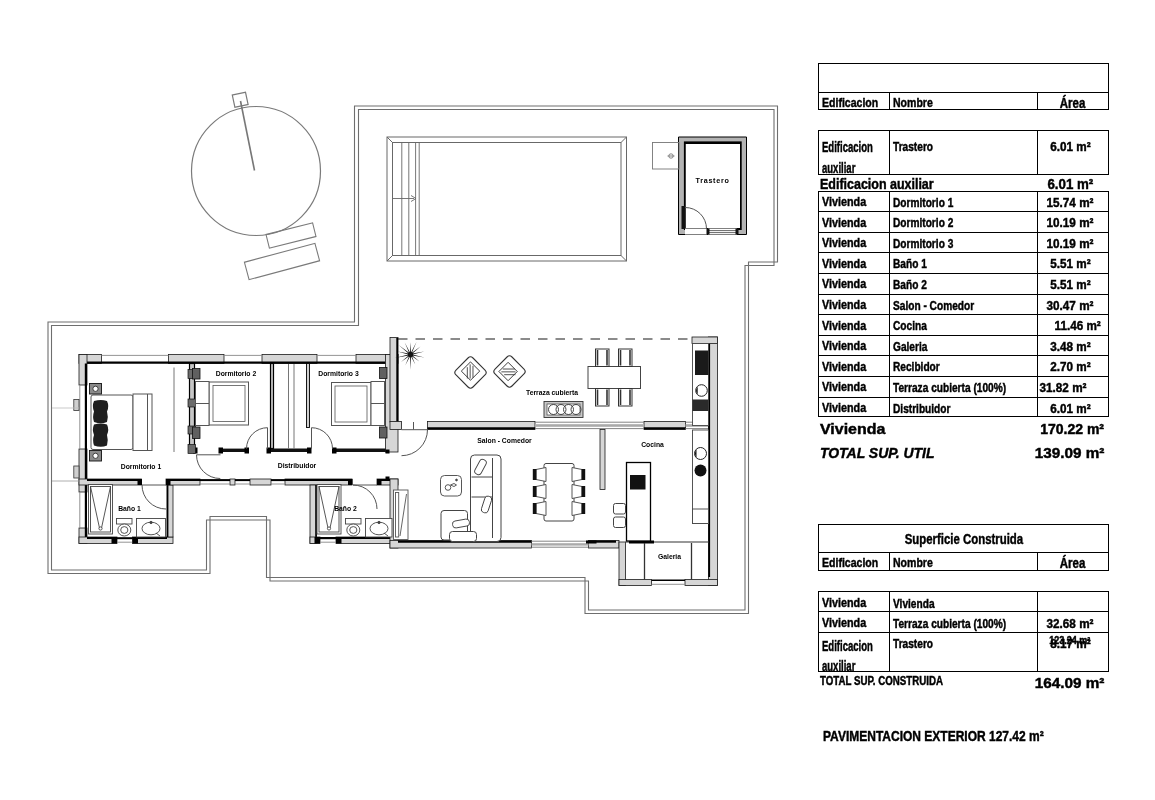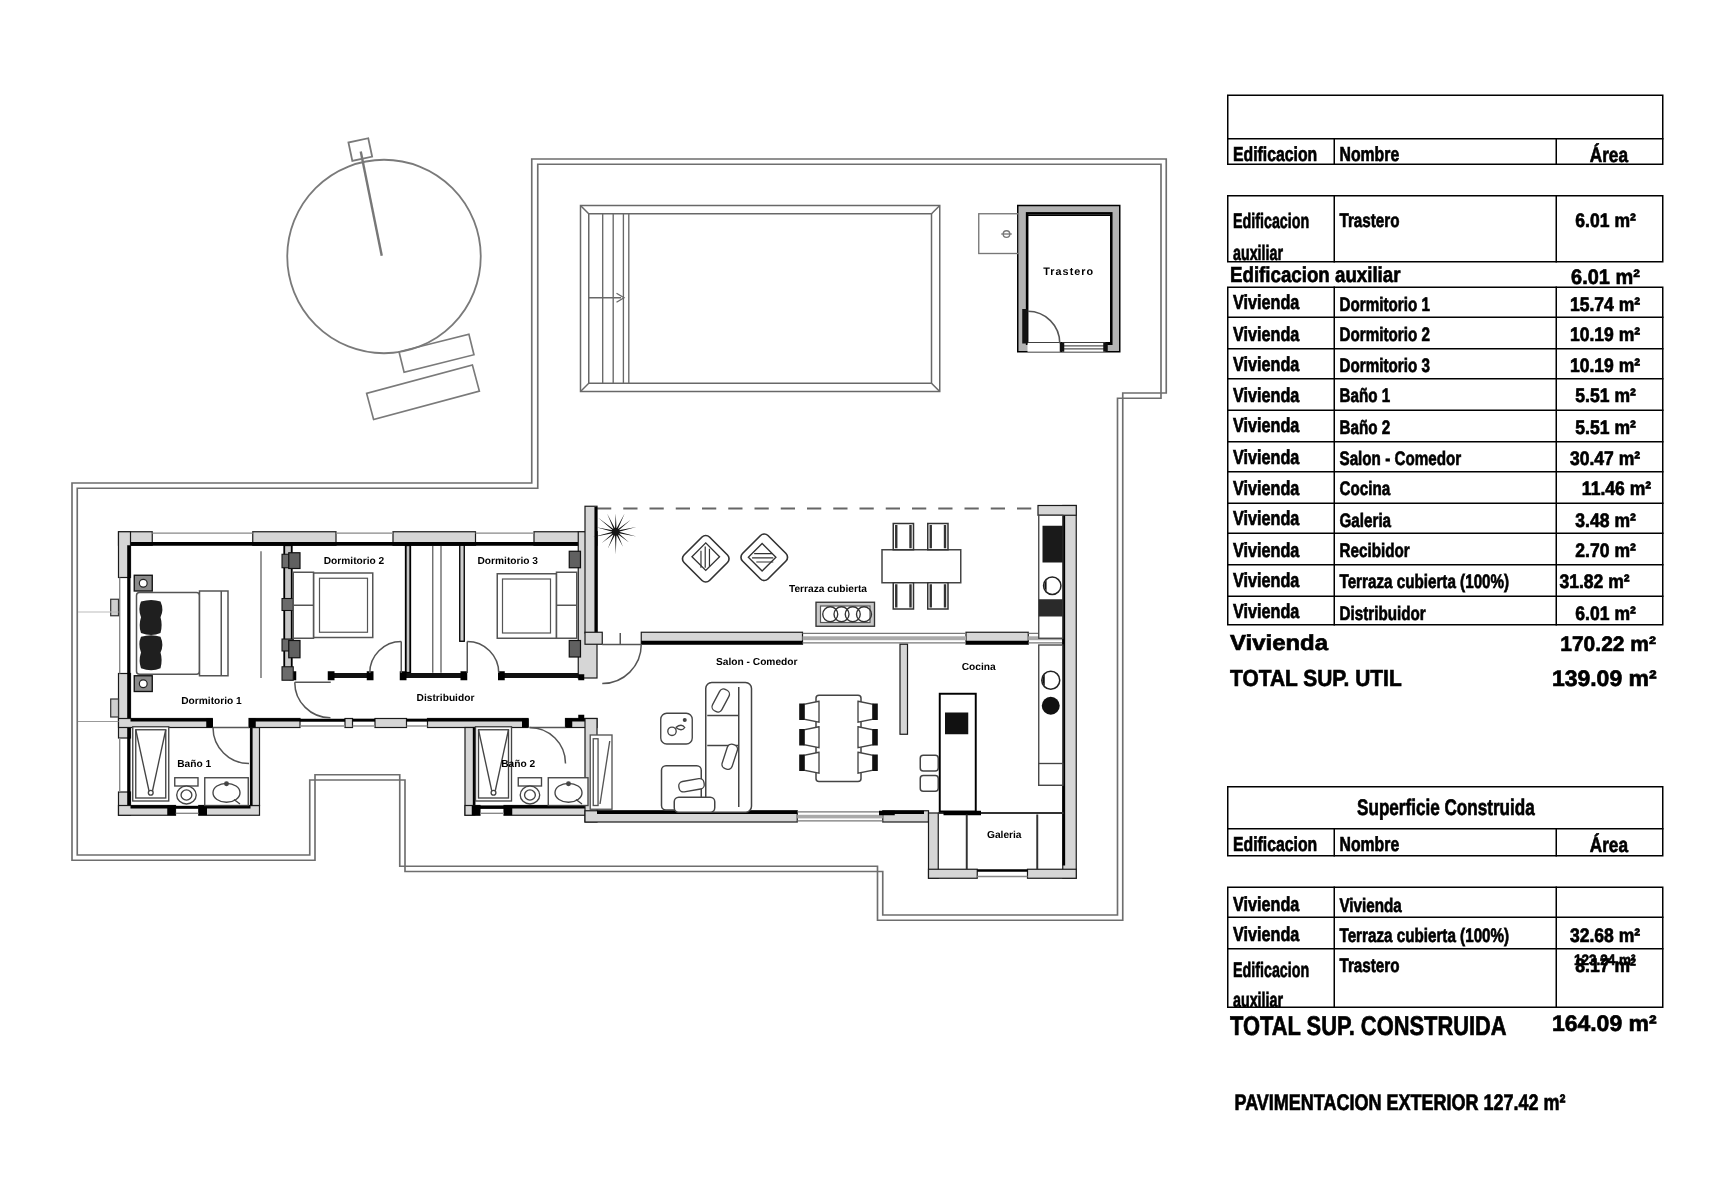--- a/index.html
+++ b/index.html
@@ -588,21 +588,21 @@
 <div class="cell" style="left:892.5px;top:379.9px;font-size:13px;"><span class="cx" style="transform:scaleX(0.78);">Terraza cubierta (100%)</span></div>
 <div class="cell" style="left:1037px;top:379.9px;width:66px;text-align:left;font-size:13px;"><span class="cx" style="transform:scaleX(0.9);transform-origin:50% 50%;">31.82 m²</span></div>
 <div class="cell" style="left:822px;top:400px;font-size:13.5px;"><span class="cx" style="transform:scaleX(0.8);">Vivienda</span></div>
 <div class="cell" style="left:892.5px;top:400.5px;font-size:13px;"><span class="cx" style="transform:scaleX(0.78);">Distribuidor</span></div>
 <div class="cell" style="left:1037px;top:400.5px;width:66px;text-align:center;font-size:13px;"><span class="cx" style="transform:scaleX(0.9);transform-origin:50% 50%;">6.01 m²</span></div>
 
 
 <div class="cell" style="left:820px;top:421px;font-size:14.5px;"><span class="cx" style="transform:scaleX(1.1);">Vivienda</span></div>
 <div class="cell" style="left:1036px;top:421px;width:68px;text-align:right;font-size:14px;"><span class="cx" style="transform:scaleX(1.0);transform-origin:100% 50%;">170.22 m²</span></div>
 
-<div class="cell" style="left:820px;top:444px;font-size:15.5px;"><span class="cx" style="transform:scaleX(0.9);">TOTAL SUP. UTIL</span></div>
+<div class="cell" style="left:820px;top:444px;font-size:15.5px;font-style:italic;"><span class="cx" style="transform:scaleX(0.9);">TOTAL SUP. UTIL</span></div>
 <div class="cell" style="left:1036px;top:444px;width:68px;text-align:right;font-size:15px;"><span class="cx" style="transform:scaleX(1.02);transform-origin:100% 50%;">139.09 m²</span></div>
 
 
 <div class="tbx" style="left:818px;top:523.5px;width:291px;height:47px;"></div>
 <div style="position:absolute;left:818px;top:551.5px;width:291px;height:0;border-top:1.4px solid #000;"></div>
 <div style="position:absolute;left:888.5px;top:551.5px;width:0;height:19px;border-left:1.4px solid #000;"></div>
 <div style="position:absolute;left:1036.5px;top:551.5px;width:0;height:19px;border-left:1.4px solid #000;"></div>
 
 <div class="cell" style="left:818px;top:529.5px;width:291px;text-align:center;font-size:15px;"><span class="cx" style="transform:scaleX(0.76);transform-origin:50% 50%;">Superficie Construida</span></div>
 
@@ -620,18 +620,18 @@
 <div class="cell" style="left:822px;top:595px;font-size:13.5px;"><span class="cx" style="transform:scaleX(0.8);">Vivienda</span></div>
 <div class="cell" style="left:892.5px;top:595.5px;font-size:13px;"><span class="cx" style="transform:scaleX(0.78);">Vivienda</span></div>
 <div class="cell" style="left:1037px;top:595.5px;width:66px;text-align:center;font-size:10px;margin-top:39px;"><span class="cx" style="transform:scaleX(0.9);transform-origin:50% 50%;">123.24 m²</span></div>
 <div class="cell" style="left:822px;top:615.4px;font-size:13.5px;"><span class="cx" style="transform:scaleX(0.8);">Vivienda</span></div>
 <div class="cell" style="left:892.5px;top:615.9px;font-size:13px;"><span class="cx" style="transform:scaleX(0.78);">Terraza cubierta (100%)</span></div>
 <div class="cell" style="left:1037px;top:615.9px;width:66px;text-align:center;font-size:13px;"><span class="cx" style="transform:scaleX(0.9);transform-origin:50% 50%;">32.68 m²</span></div>
 <div class="cell" style="left:822px;top:635.8px;font-size:14px;line-height:20.5px;"><span class="cx" style="transform:scaleX(0.68);">Edificacion<br>auxiliar</span></div>
 <div class="cell" style="left:892.5px;top:636.3px;font-size:13px;"><span class="cx" style="transform:scaleX(0.78);">Trastero</span></div>
 <div class="cell" style="left:1037px;top:636.3px;width:66px;text-align:center;font-size:13px;"><span class="cx" style="transform:scaleX(0.9);transform-origin:50% 50%;">8.17 m²</span></div>
 
-<div class="cell" style="left:820px;top:674px;font-size:18px;"><span class="cx" style="transform:scaleX(0.81);">TOTAL SUP. CONSTRUIDA</span></div>
+<div class="cell" style="left:820px;top:674px;font-size:12px;"><span class="cx" style="transform:scaleX(0.81);">TOTAL SUP. CONSTRUIDA</span></div>
 <div class="cell" style="left:1036px;top:674px;width:68px;text-align:right;font-size:15px;"><span class="cx" style="transform:scaleX(1.02);transform-origin:100% 50%;">164.09 m²</span></div>
 
 
 <div class="cell" style="left:823px;top:727px;font-size:15px;"><span class="cx" style="transform:scaleX(0.8);">PAVIMENTACION EXTERIOR 127.42 m²</span></div>
 </div>
 
 </body></html>

